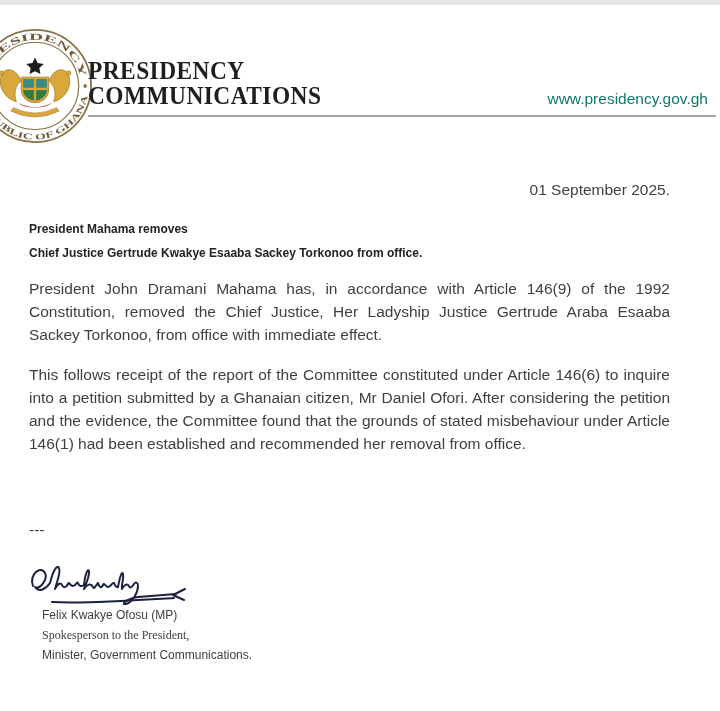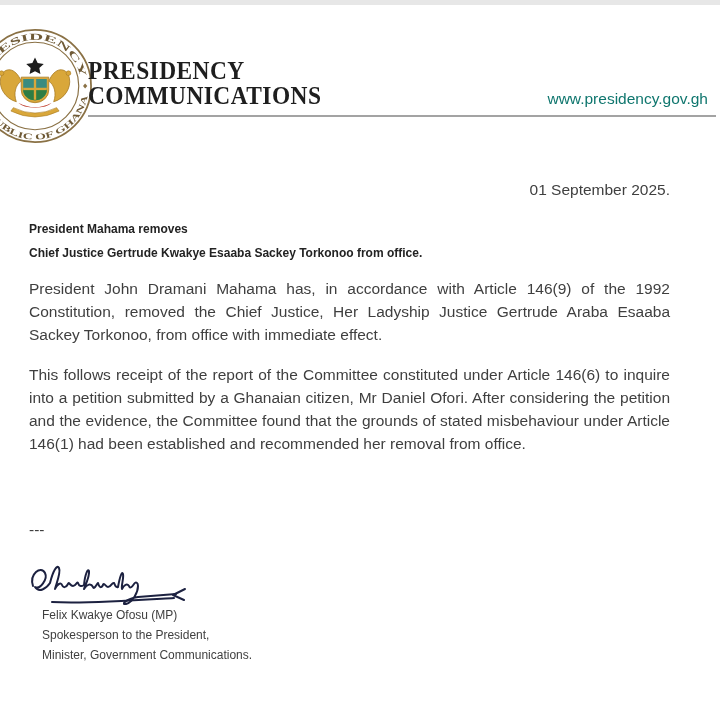--- a/index.html
+++ b/index.html
@@ -69,21 +69,21 @@
   .sep {
     position: absolute; left: 29px; top: 521px;
     font-size: 15.5px;
   }
   .sig {
     position: absolute; left: 26px; top: 556px;
     width: 172px; height: 54px;
   }
   .sigline { position: absolute; left: 42px; font-size: 12px; line-height: 20px; }
   .signame  { top: 605px; }
-  .sigrole1 { top: 625px; }
+  .sigrole1 { top: 625px; font-family: Liberation Serif, serif; }
   .sigrole2 { top: 645px; }
 </style>
 </head>
 <body>
 
 <div class="page">
 
   <div class="topbar"></div>
 
   <div class="seal">

